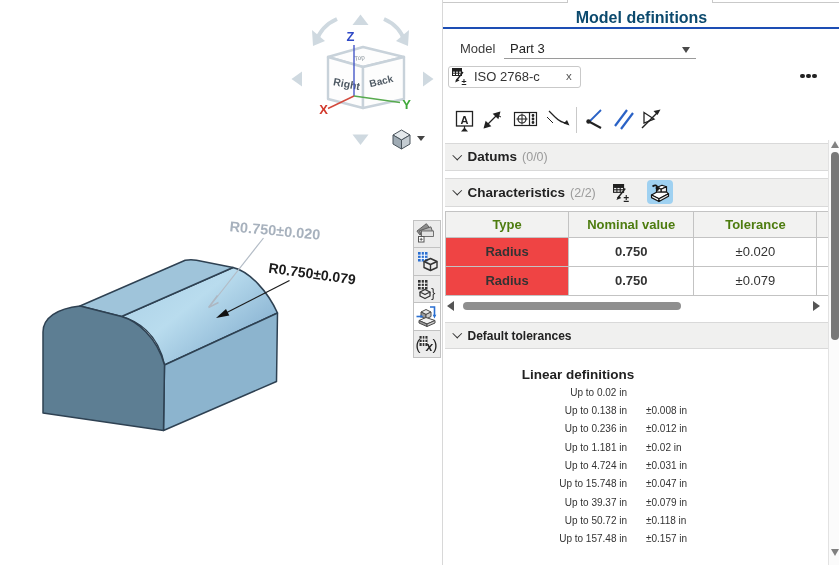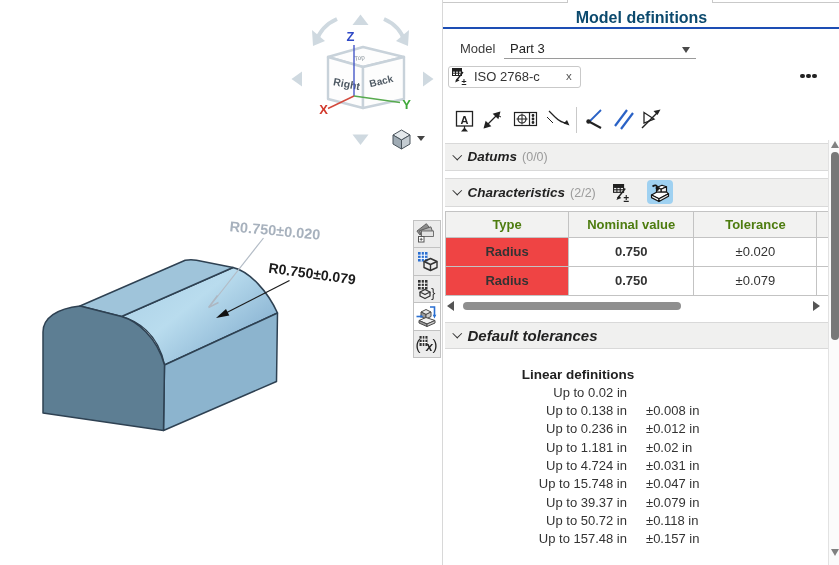--- a/index.html
+++ b/index.html
@@ -310,25 +310,25 @@
       </tbody>
         </table>
     </div>
 
     <div class="abs" style="left:4px;top:301px;width:0;height:0;border-top:5px solid transparent;border-bottom:5px solid transparent;border-right:7px solid #555;"></div>
     <div class="abs" style="left:20px;top:302px;width:218px;height:8px;border-radius:4px;background:#8f8f8f;"></div>
     <div class="abs" style="left:370px;top:301px;width:0;height:0;border-top:5px solid transparent;border-bottom:5px solid transparent;border-left:7px solid #555;"></div>
 
     <div class="sectbar" style="top:322px;height:27px;">
       <span class="chev"></span>
-        <span class="sectxt" style="font-size:15px">Default tolerances</span>
+        <span class="sectxt" style="font-size:12px">Default tolerances</span>
     </div>
 
     <div class="abs" style="left:0;top:367px;width:270px;text-align:center;font-size:13.5px;font-weight:bold;color:#222;">Linear definitions</div>
-    <div class="abs" id="tol" style="left:0;top:383.5px;width:397px;font-size:13px;color:#333;">
+    <div class="abs" id="tol" style="left:0;top:383.5px;width:397px;font-size:10px;color:#333;">
       <div class="tr"><span class="c1">Up to 0.02 in</span><span class="c2"></span></div>
       <div class="tr"><span class="c1">Up to 0.138 in</span><span class="c2">±0.008 in</span></div>
       <div class="tr"><span class="c1">Up to 0.236 in</span><span class="c2">±0.012 in</span></div>
       <div class="tr"><span class="c1">Up to 1.181 in</span><span class="c2">±0.02 in</span></div>
       <div class="tr"><span class="c1">Up to 4.724 in</span><span class="c2">±0.031 in</span></div>
       <div class="tr"><span class="c1">Up to 15.748 in</span><span class="c2">±0.047 in</span></div>
       <div class="tr"><span class="c1">Up to 39.37 in</span><span class="c2">±0.079 in</span></div>
       <div class="tr"><span class="c1">Up to 50.72 in</span><span class="c2">±0.118 in</span></div>
       <div class="tr"><span class="c1">Up to 157.48 in</span><span class="c2">±0.157 in</span></div>
     </div>
@@ -338,21 +338,21 @@
     <div class="abs" style="left:387.5px;top:152px;width:8px;height:188px;border-radius:4px;background:#787878;"></div>
     <div class="abs" style="left:388px;top:549px;width:0;height:0;border-left:4.5px solid transparent;border-right:4.5px solid transparent;border-top:7px solid #808080;"></div>
   </div>
 </div>
 
 <style>
   .sectbar { position:absolute; left:2px; width:383px; background:#f0f0ef;
     border-top:1px solid #d9d9d9; border-bottom:1px solid #d9d9d9; display:flex; align-items:center; }
   .chev { width:6.5px; height:6.5px; border-right:1.7px solid #333; border-bottom:1.7px solid #333;
     transform:rotate(45deg); margin:-4px 7px 0 9px; display:inline-block; }
-  .sectxt { font-size:13.5px; font-weight:bold; color:#222;font-style:italic; }
+  .sectxt { font-size:13.5px; font-weight:bold; color:#222; }
   .cnt { font-size:12.5px; color:#9b9b9b; margin-left:5px; }
   #tbl table { border-collapse:collapse; width:383px; table-layout:fixed; }
   #tbl td { border:1px solid #c3c3c3; text-align:center; font-size:13px; color:#333; height:29px; background:#fff; }
   #tbl tr.hd td { background:#f2f2f1; font-weight:bold; color:#4d7c0f; height:25.5px; }
   #tbl td.tcol { background:#ef4444; font-weight:bold; }
   #tbl td.b { font-weight:bold; }
   #tbl td.sliver { width:11px; background:#f2f2f1; border-right:none; }
   #tbl td.sliver.w { background:#fff; }
   #tol .tr { height:18.35px; line-height:18.35px; }
   #tol .c1 { display:inline-block; width:184px; text-align:right; }

